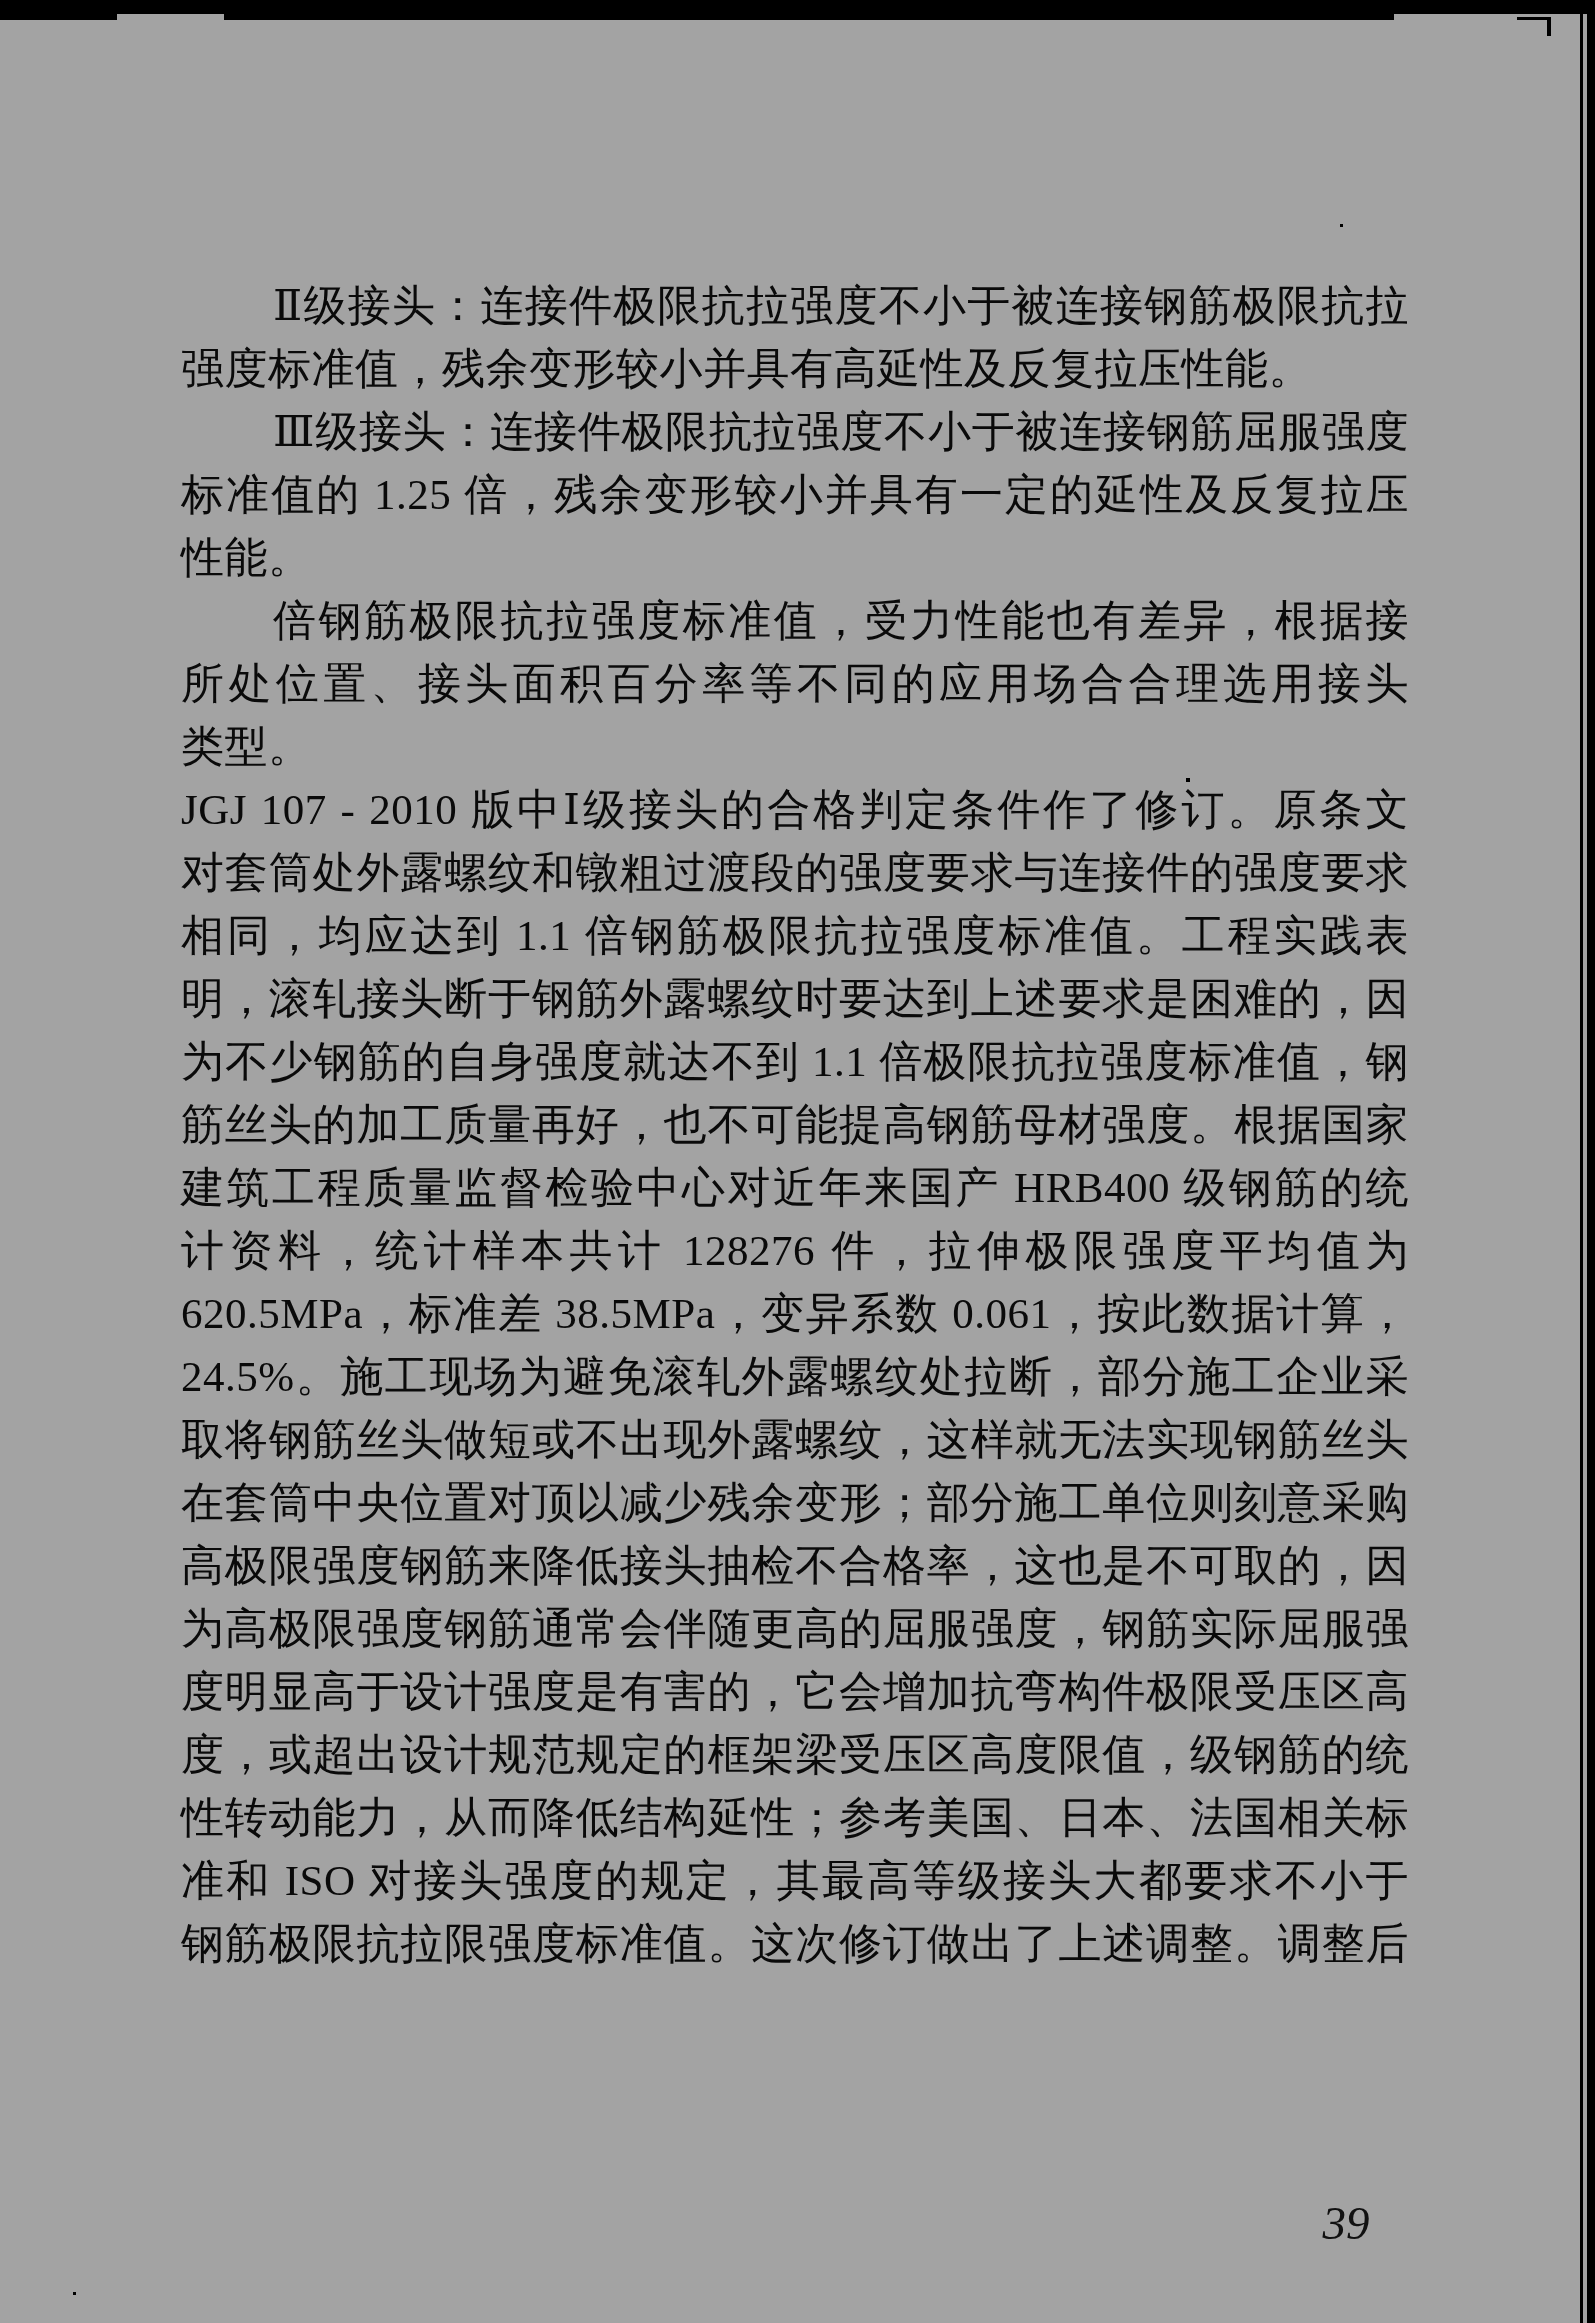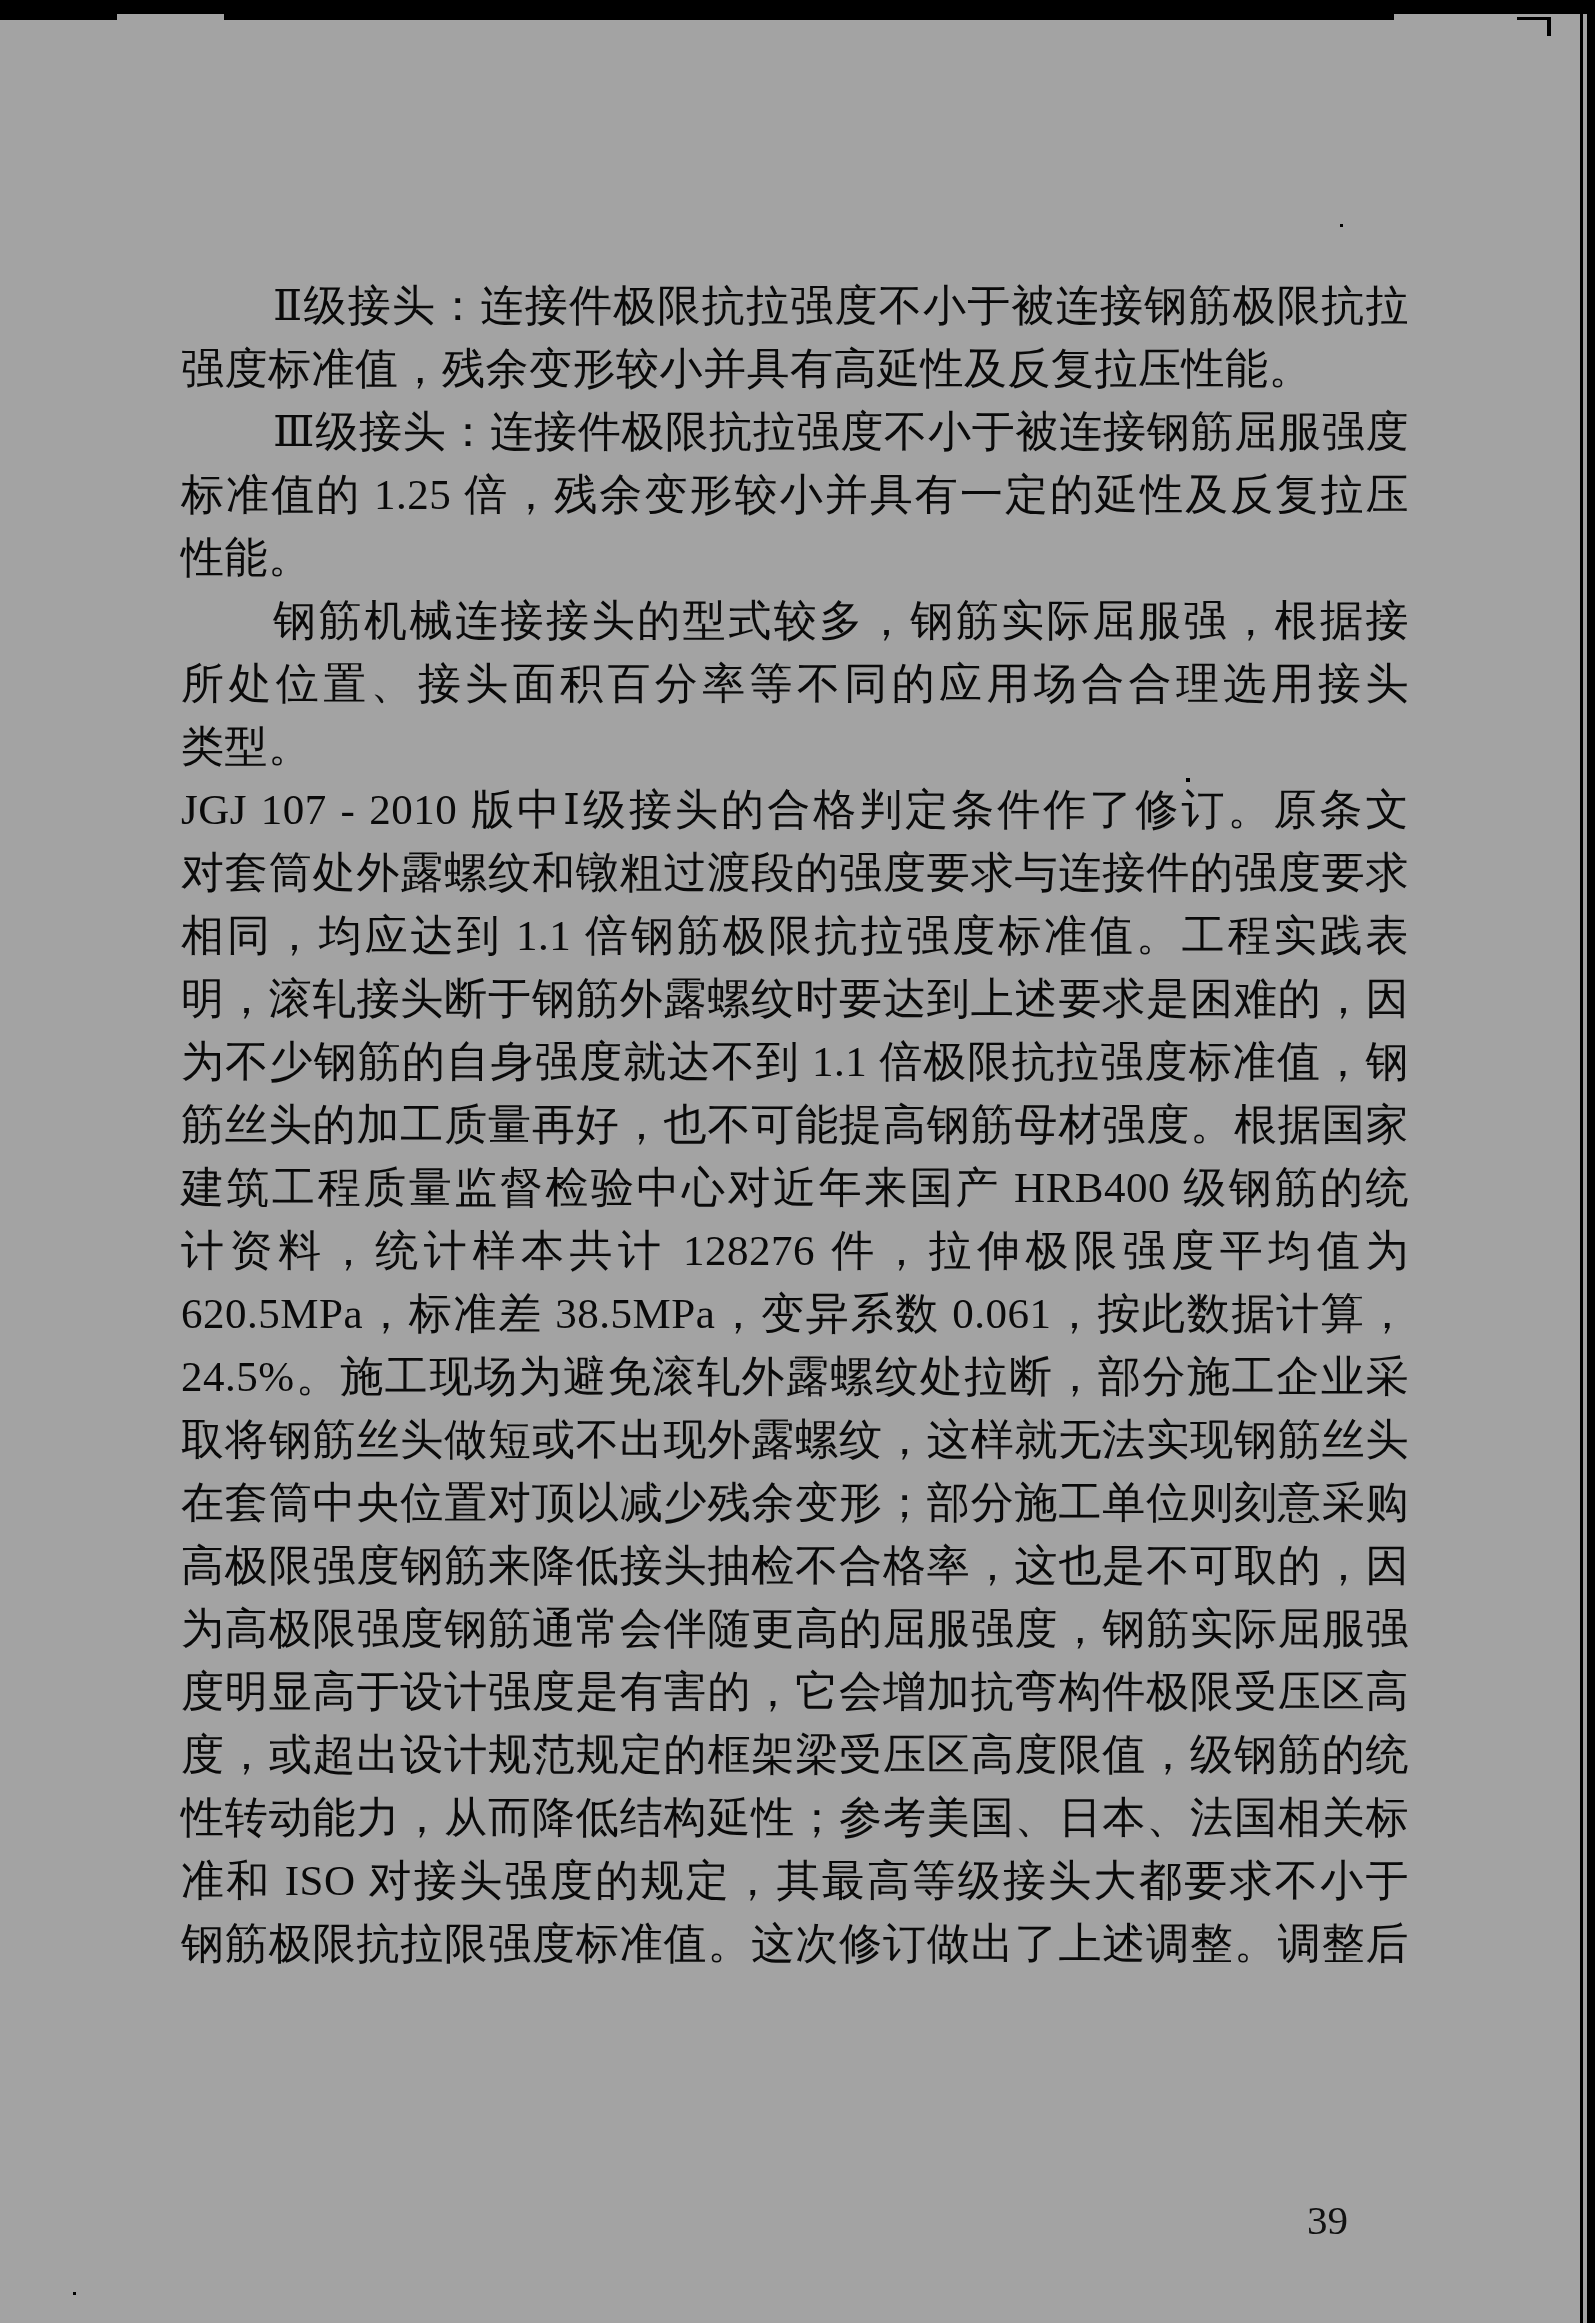--- a/index.html
+++ b/index.html
@@ -34,22 +34,23 @@
   .line b.clause-num{
     font-weight:bold;
     margin-right:27px;
     letter-spacing:2px;
   }
   
   .page-number{
     position:absolute;
     left:1307px;top:2196px;
     width:78px;
-    font-size:41px;
-    text-align:left;
+    font-size:47px;
+    font-style:italic;
+    text-align:center;
     color:#111;
   }
   
   .artifact{position:absolute;background:#000;}
   .band-top-1{left:0;top:0;width:1596px;height:13.7px;}
   .band-top-2{left:224px;top:13.7px;width:1170px;height:5.9px;}
   .band-top-3{left:0;top:13.7px;width:117px;height:6.8px;}
   .band-right{left:1587px;top:0;width:8.8px;height:2323px;}
   .line-right{left:1580px;top:0;width:2.9px;height:2323px;}
   .corner-h{left:1517px;top:16.6px;width:33px;height:3.9px;}
@@ -73,21 +74,21 @@
   <div class="artifact speck1"></div>
   <div class="artifact speck2"></div>
   <div class="artifact speck3"></div>
 
   <div class="text-block" id="text-block">
       <div class="line indent">Ⅱ级接头：连接件极限抗拉强度不小于被连接钢筋极限抗拉</div>
       <div class="line para-end">强度标准值，残余变形较小并具有高延性及反复拉压性能。</div>
       <div class="line indent">Ⅲ级接头：连接件极限抗拉强度不小于被连接钢筋屈服强度</div>
       <div class="line">标准值的 1.25 倍，残余变形较小并具有一定的延性及反复拉压</div>
       <div class="line para-end">性能。</div>
-      <div class="line indent">钢筋机械连接接头的型式较多，钢筋实际屈服强，根据接</div>
+      <div class="line indent">倍钢筋极限抗拉强度标准值，受力性能也有差异，根据接</div>
       <div class="line">所处位置、接头面积百分率等不同的应用场合合理选用接头</div>
       <div class="line para-end">类型。</div>
       <div class="line">JGJ 107 - 2010 版中Ⅰ级接头的合格判定条件作了修订。原条文</div>
       <div class="line">对套筒处外露螺纹和镦粗过渡段的强度要求与连接件的强度要求</div>
       <div class="line">相同，均应达到 1.1 倍钢筋极限抗拉强度标准值。工程实践表</div>
       <div class="line">明，滚轧接头断于钢筋外露螺纹时要达到上述要求是困难的，因</div>
       <div class="line">为不少钢筋的自身强度就达不到 1.1 倍极限抗拉强度标准值，钢</div>
       <div class="line">筋丝头的加工质量再好，也不可能提高钢筋母材强度。根据国家</div>
       <div class="line">建筑工程质量监督检验中心对近年来国产 HRB400 级钢筋的统</div>
       <div class="line">计资料，统计样本共计 128276 件，拉伸极限强度平均值为</div>

